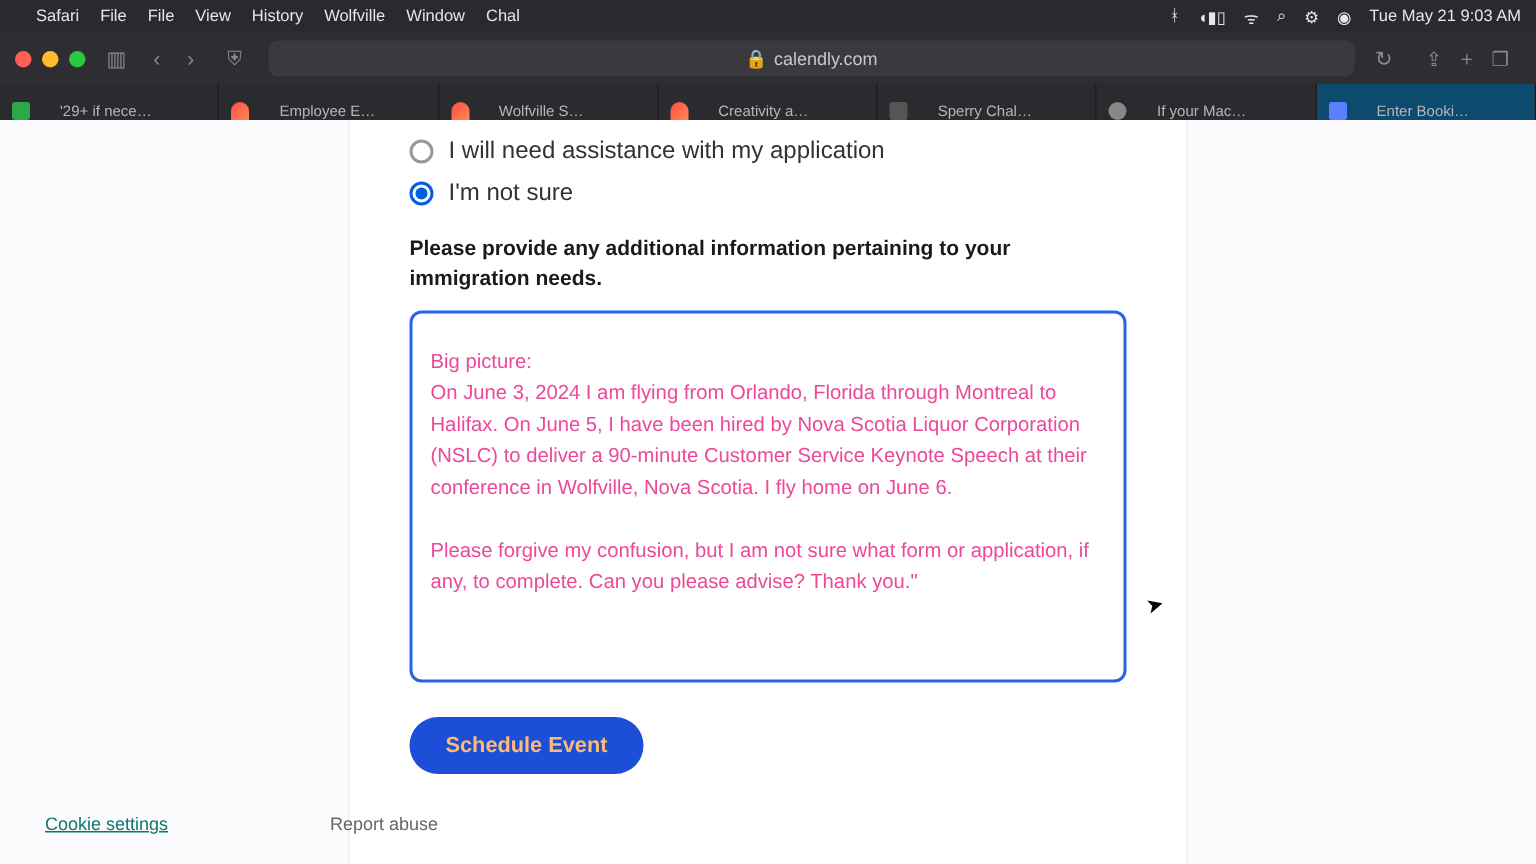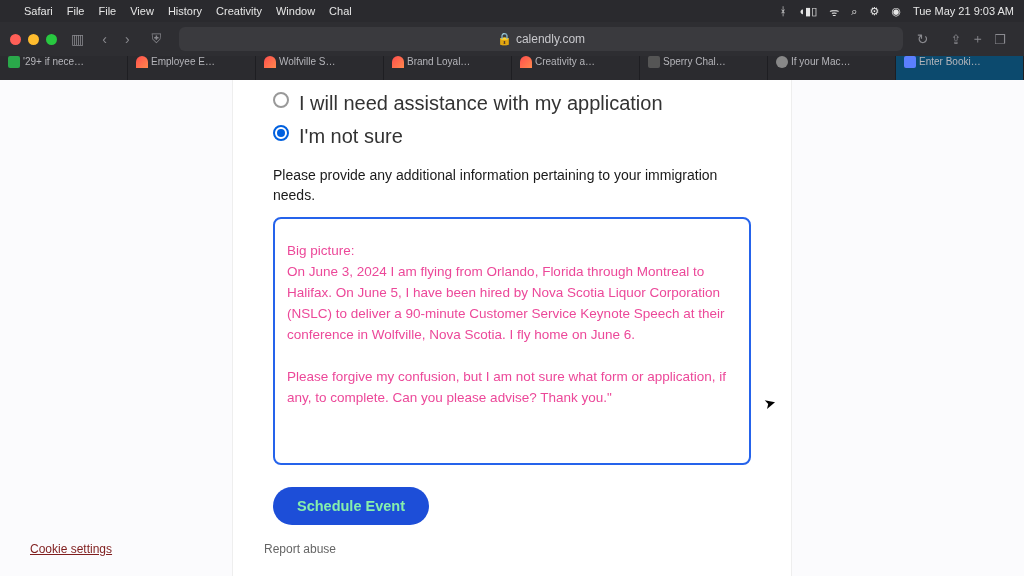--- a/index.html
+++ b/index.html
@@ -59,22 +59,22 @@
       background: #2b2b2f;
       height: 24px;
       display: flex;
       align-items: stretch;
       font-size: 10px;
       color: #b5b5ba;
     }
     .tab {
       flex: 1;
       display: flex;
-      align-items: flex-start;
-      gap: 3px;
+      align-items: flex-end;
+      gap: 20px;
       padding: 0 8px;
       border-right: 1px solid #1e1e22;
       min-width: 0;
       overflow: hidden;
       white-space: nowrap;
     }
     .tab.active { background: #0c4a6e; }
     .favi { width: 12px; height: 12px; border-radius: 2px; flex-shrink: 0; }
     .favi.green { background: #2aa84a; }
     .favi.heart { background: linear-gradient(135deg,#ff4d4d,#ff884d); border-radius: 50% 50% 0 0; }
@@ -92,39 +92,39 @@
       background: #fff;
       width: 560px;
       margin: 0 auto;
       padding: 12px 40px 30px 40px;
       min-height: 100%;
       border-left: 1px solid #eee;
       border-right: 1px solid #eee;
     }
     .radio-row {
       display: flex;
-      align-items: flex-start;
+      align-items: center;
       gap: 10px;
       margin-bottom: 10px;
-      font-size: 20px;
+      font-size: 16px;
       color: #333;
     }
     .radio {
       width: 16px; height: 16px;
       border: 2px solid #999;
       border-radius: 50%;
       display: flex; align-items: center; justify-content: center;
     }
     .radio.selected { border-color: #0060df; }
     .radio.selected::after {
       content: ""; width: 8px; height: 8px; border-radius: 50%;
       background: #0060df;
     }
     .question {
-      font-weight: 400;
+      font-weight: 700;
       font-size: 14px;
       color: #1a1a1a;
       margin: 18px 0 12px 0;
       line-height: 1.4;
     }
     .info-textarea {
       width: 100%;
       min-height: 248px;
       border: 2px solid #2563eb;
       border-radius: 8px;
@@ -138,43 +138,42 @@
     }
     .consent {
       font-size: 12.5px;
       color: #555;
       margin-top: 22px;
       line-height: 1.5;
     }
     .consent a { color: #0a5bd6; text-decoration: none; font-weight: 600; }
     .schedule-btn {
       background: #1d4ed8;
-      color: #86efac;
+      color: #fdba74;
       border: none;
       border-radius: 22px;
       padding: 11px 24px;
       font-size: 14.5px;
       font-weight: 600;
       margin-top: 18px;
       cursor: pointer;
     }
     .footer-links {
       position: absolute;
       bottom: 20px;
       left: 30px;
       font-size: 12px;
-      color: #7f1d1d;
+      color: #0f766e;
     }
     .footer-report {
       position: absolute;
       bottom: 20px;
       left: 220px;
       font-size: 12px;
       color: #666;
-      margin-left: 44px;
     }
     .cursor {
       position: absolute;
       right: 248px;
       top: 315px;
       font-size: 14px;
       color: #000;
       transform: rotate(-15deg);
     }
   </style>
@@ -182,21 +181,21 @@
 <body>
 
 <div class="menubar">
   <div class="menubar-left">
     <span class="apple"></span>
     <span>Safari</span>
     <span>File</span>
     <span>File</span>
     <span>View</span>
     <span>History</span>
-    <span>Creativity</span>
+    <span>Wolfville</span>
     <span>Window</span>
     <span>Chal</span>
   </div>
   <div class="menubar-right">
     <span>ᚼ</span>
     <span>◖▮▯</span>
     <span>ᯤ</span>
     <span>⌕</span>
     <span>⚙︎</span>
     <span>◉</span>
@@ -236,24 +235,20 @@
   <div class="tab">
       <span class="favi heart"></span>
       <span>Employee E…</span>
     </div>
   <div class="tab">
       <span class="favi heart"></span>
       <span>Wolfville S…</span>
     </div>
   <div class="tab">
       <span class="favi heart"></span>
-      <span>Brand Loyal…</span>
-    </div>
-  <div class="tab">
-      <span class="favi heart"></span>
       <span>Creativity a…</span>
     </div>
   <div class="tab">
       <span class="favi dark"></span>
       <span>Sperry Chal…</span>
     </div>
   <div class="tab">
       <span class="favi apple"></span>
       <span>If your Mac…</span>
     </div>

